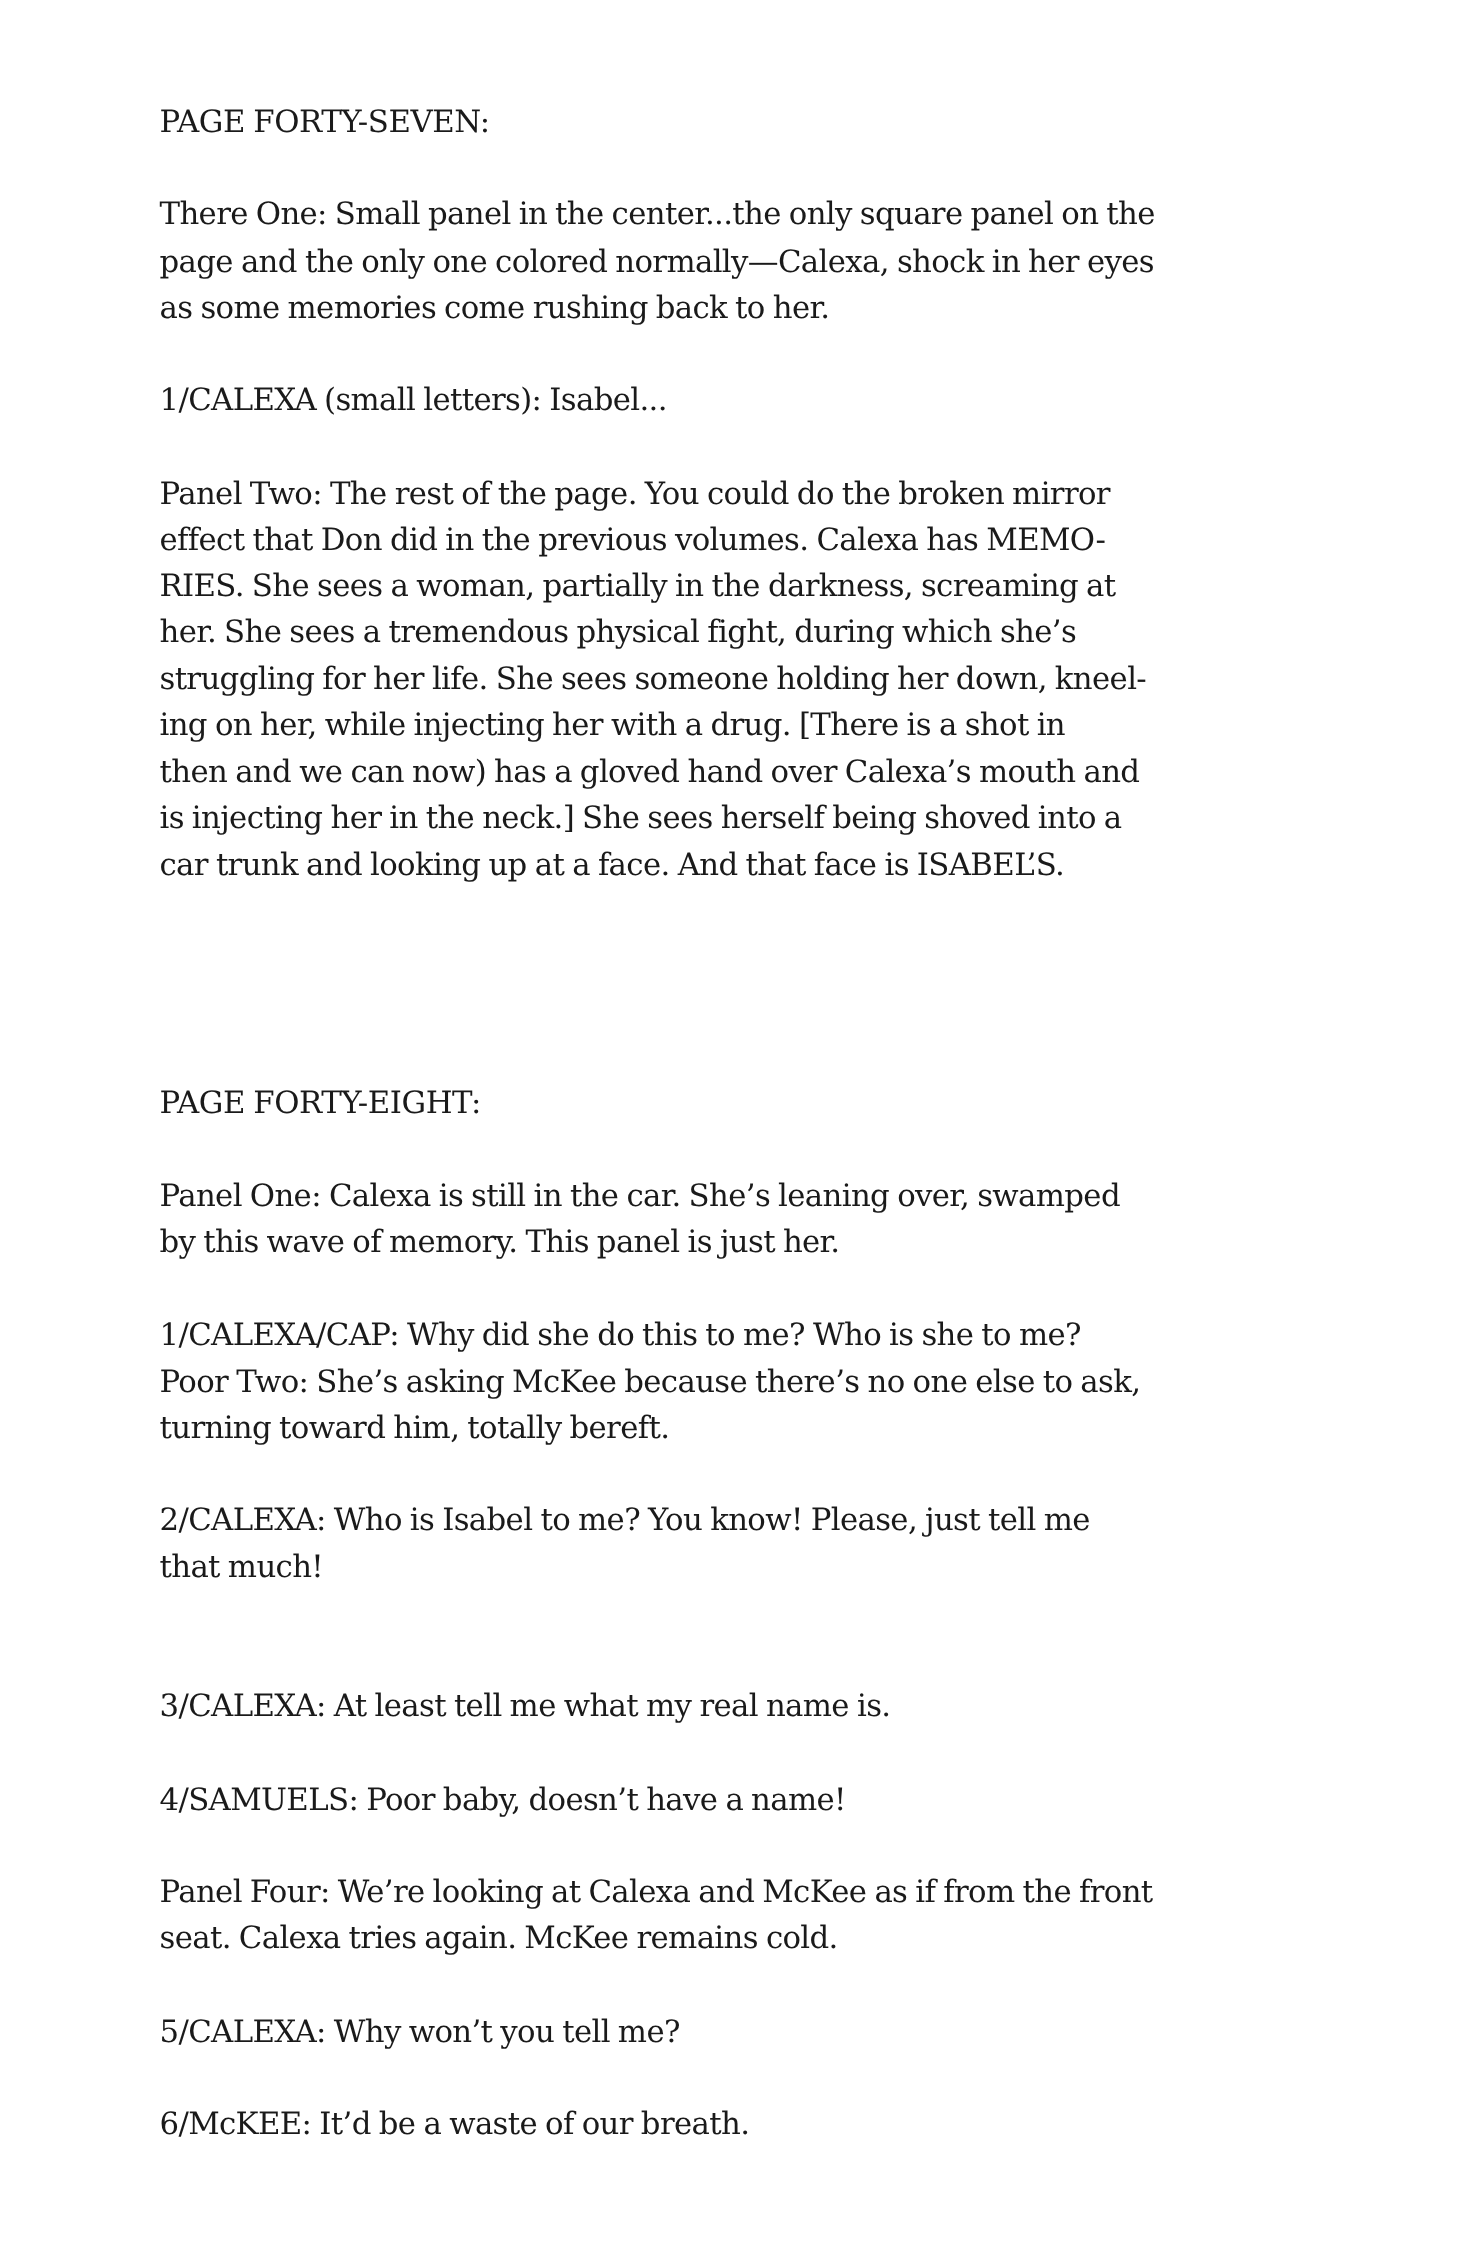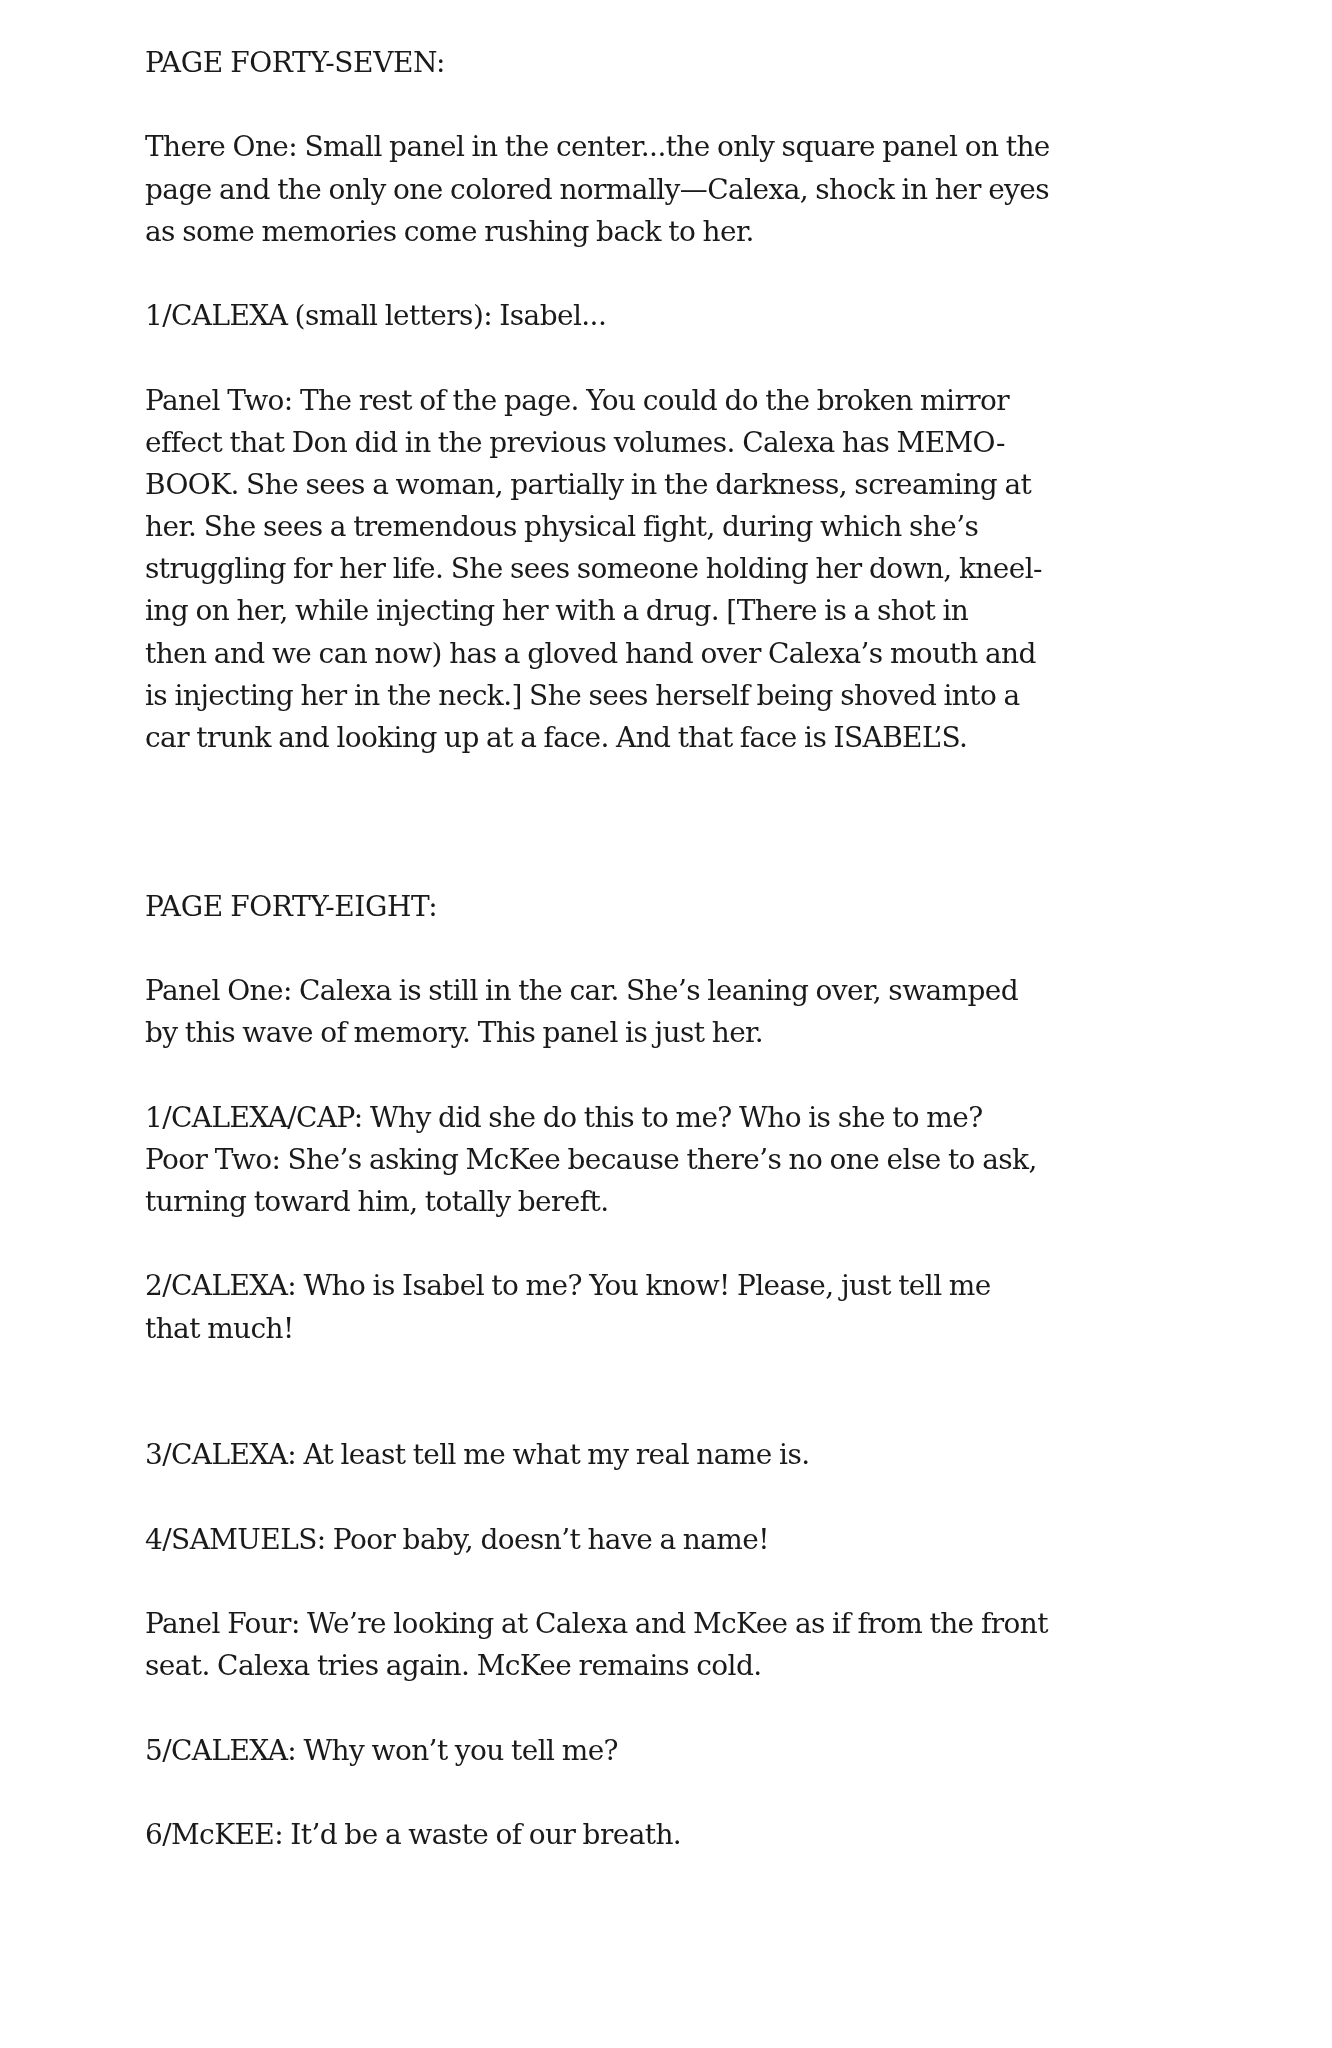--- a/index.html
+++ b/index.html
@@ -25,21 +25,21 @@
       letter-spacing: -0.6px;
       word-spacing: -1px;
     }
     .line {
       display: block;
       white-space: nowrap;
       height: 42.2px;
     }
     .gap { height: 42.2px; }
     .gap-large { height: 126.6px; }
-    .heading { letter-spacing: -0.4px; }
+    .heading { letter-spacing: -0.4px; margin-top: 48px; }
   </style>
 </head>
 <body>
 
 <div class="page">
 
   <div>
     <span class="line heading">PAGE FORTY-SEVEN:</span>
     <div class="gap"></div>
 
@@ -51,21 +51,21 @@
     <div class="gap"></div>
 
     <div>
       <span class="line">1/CALEXA (small letters):  Isabel...</span>
     </div>
     <div class="gap"></div>
 
     <div>
       <span class="line">Panel Two:  The rest of the page.  You could do the broken mirror</span>
       <span class="line">effect that Don did in the previous volumes.  Calexa has MEMO-</span>
-      <span class="line">BOOK. She sees a woman, partially in the darkness, screaming at</span>
+      <span class="line">RIES. She sees a woman, partially in the darkness, screaming at</span>
       <span class="line">her.  She sees a tremendous physical fight, during which she’s</span>
       <span class="line">struggling for her life.  She sees someone holding her down, kneel-</span>
       <span class="line">ing on her, while injecting her with a drug.  [There is a shot in</span>
       <span class="line">then and we can now) has a gloved hand over Calexa’s mouth and</span>
       <span class="line">is injecting her in the neck.]  She sees herself being shoved into a</span>
       <span class="line">car trunk and looking up at a face. And that face is ISABEL’S.</span>
     </div>
   </div>
 
   <div class="gap-large"></div>

